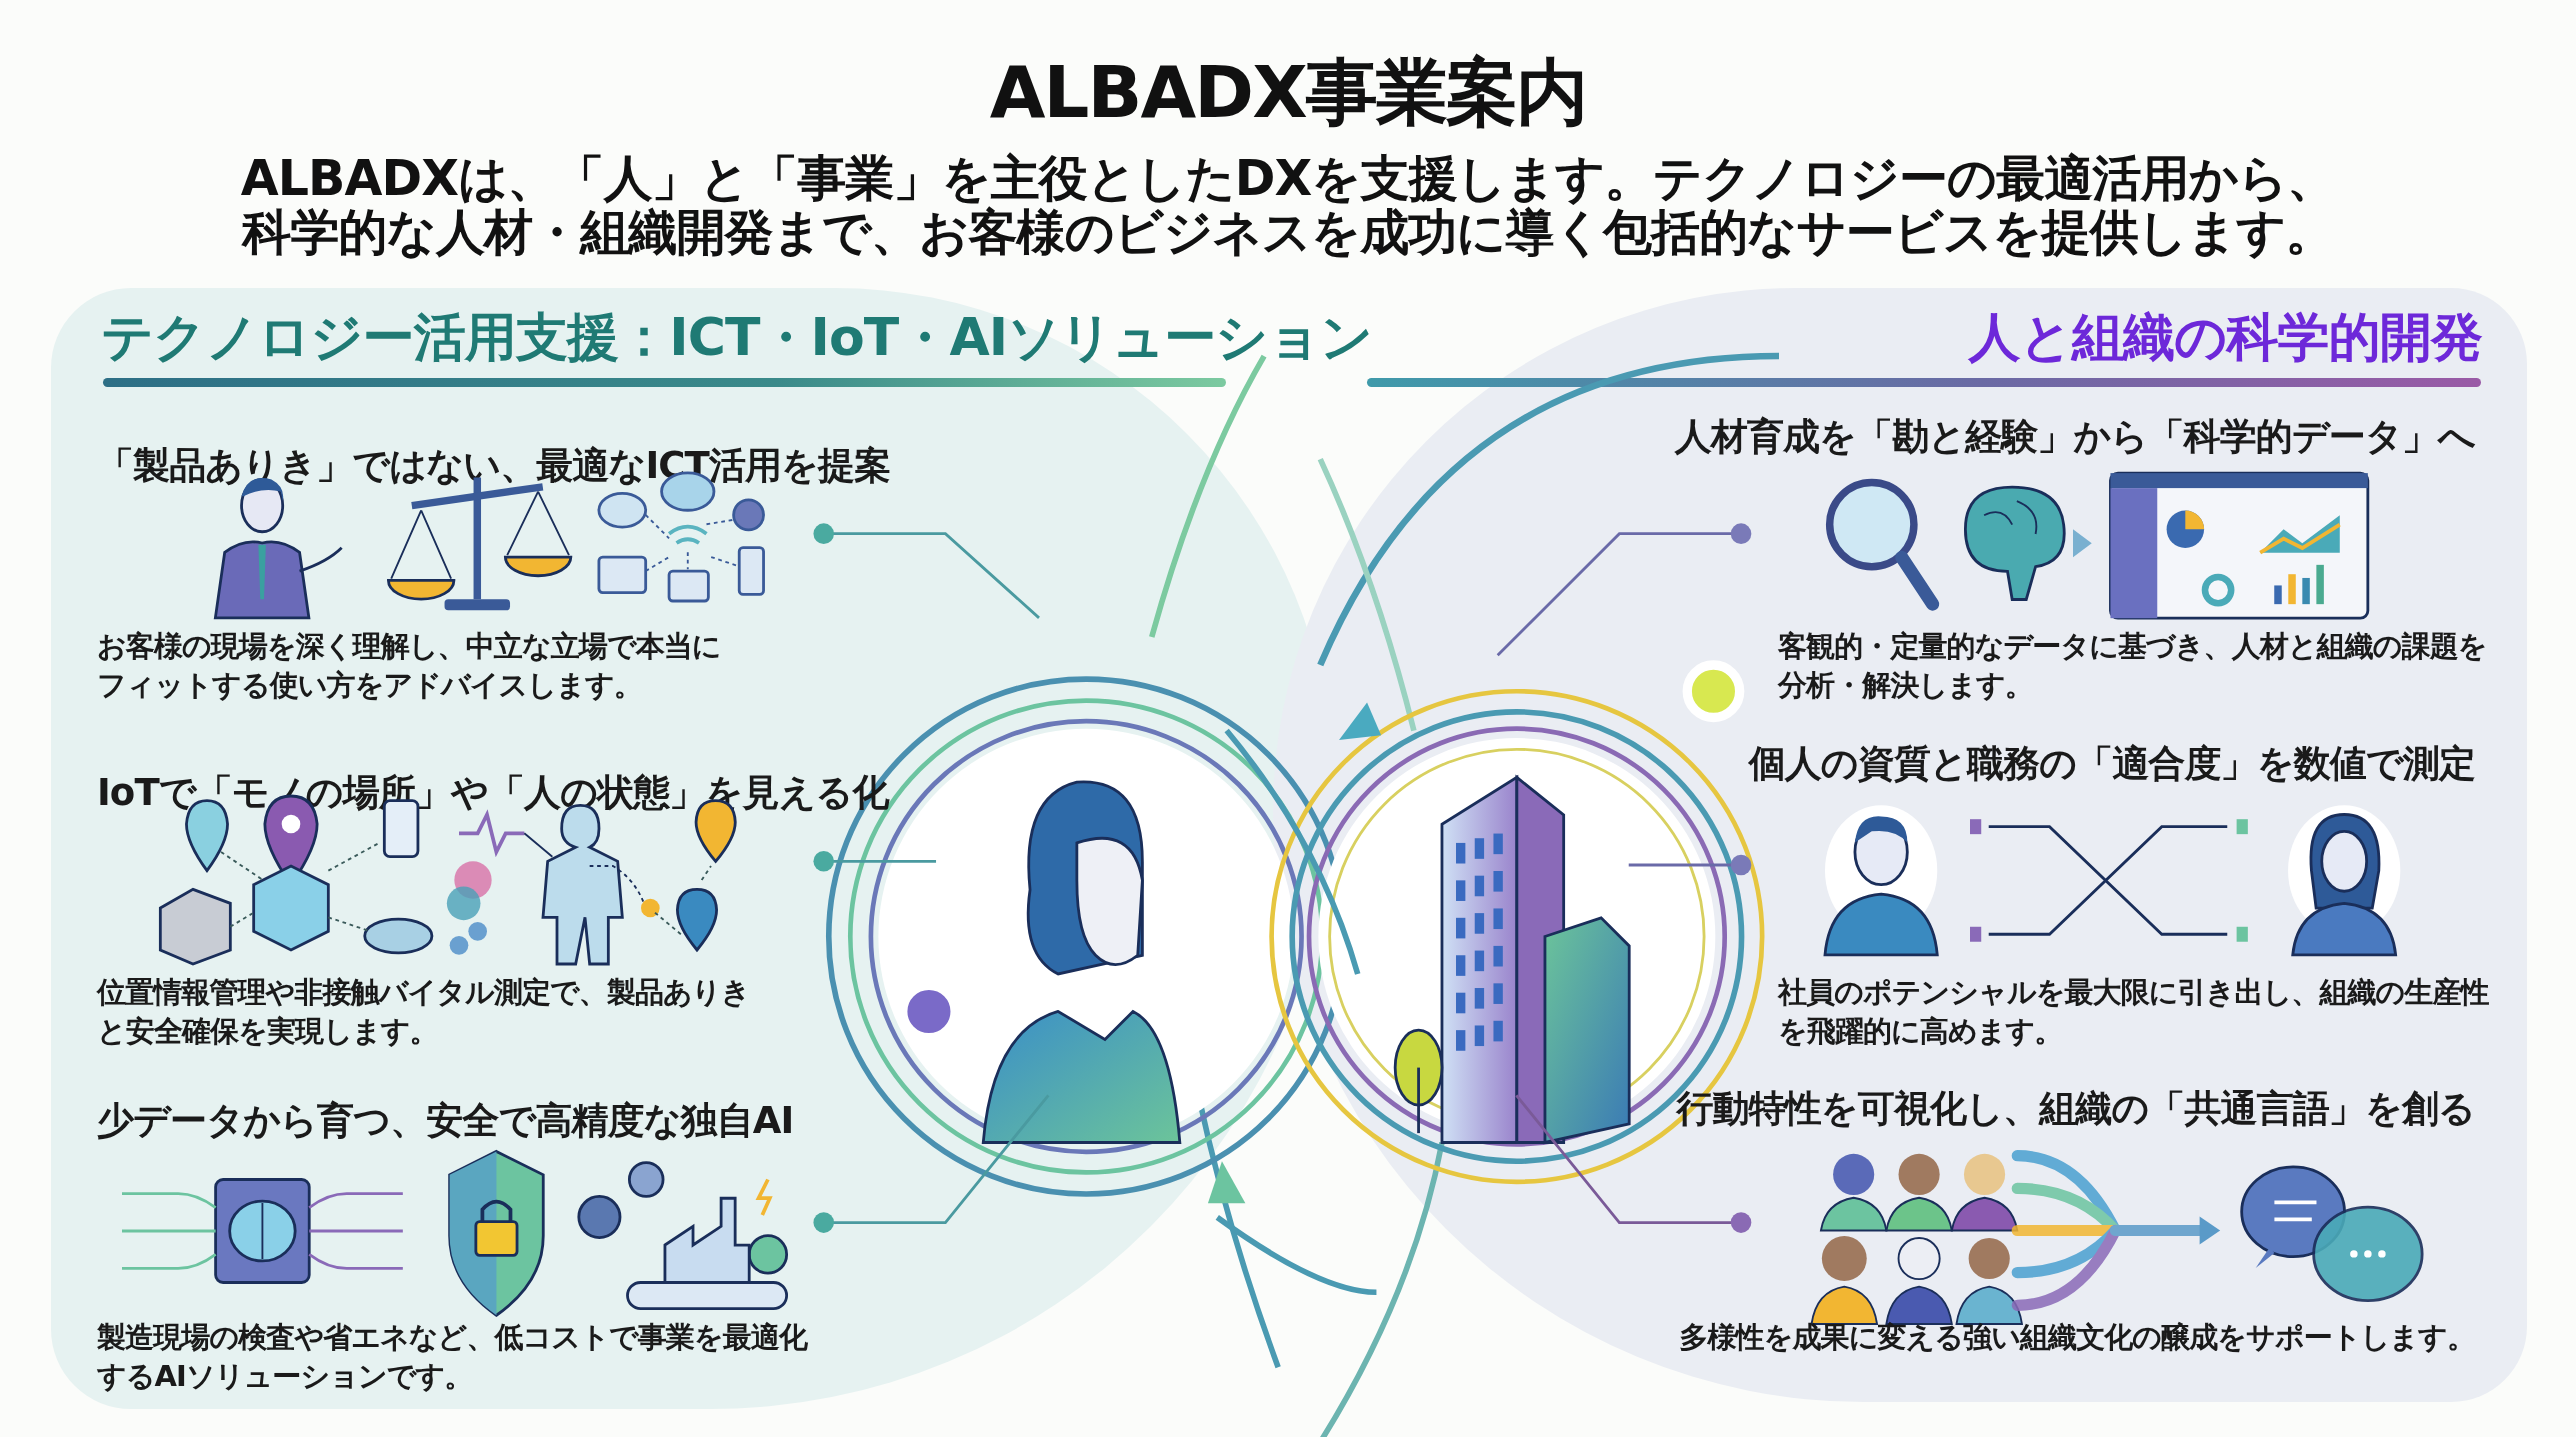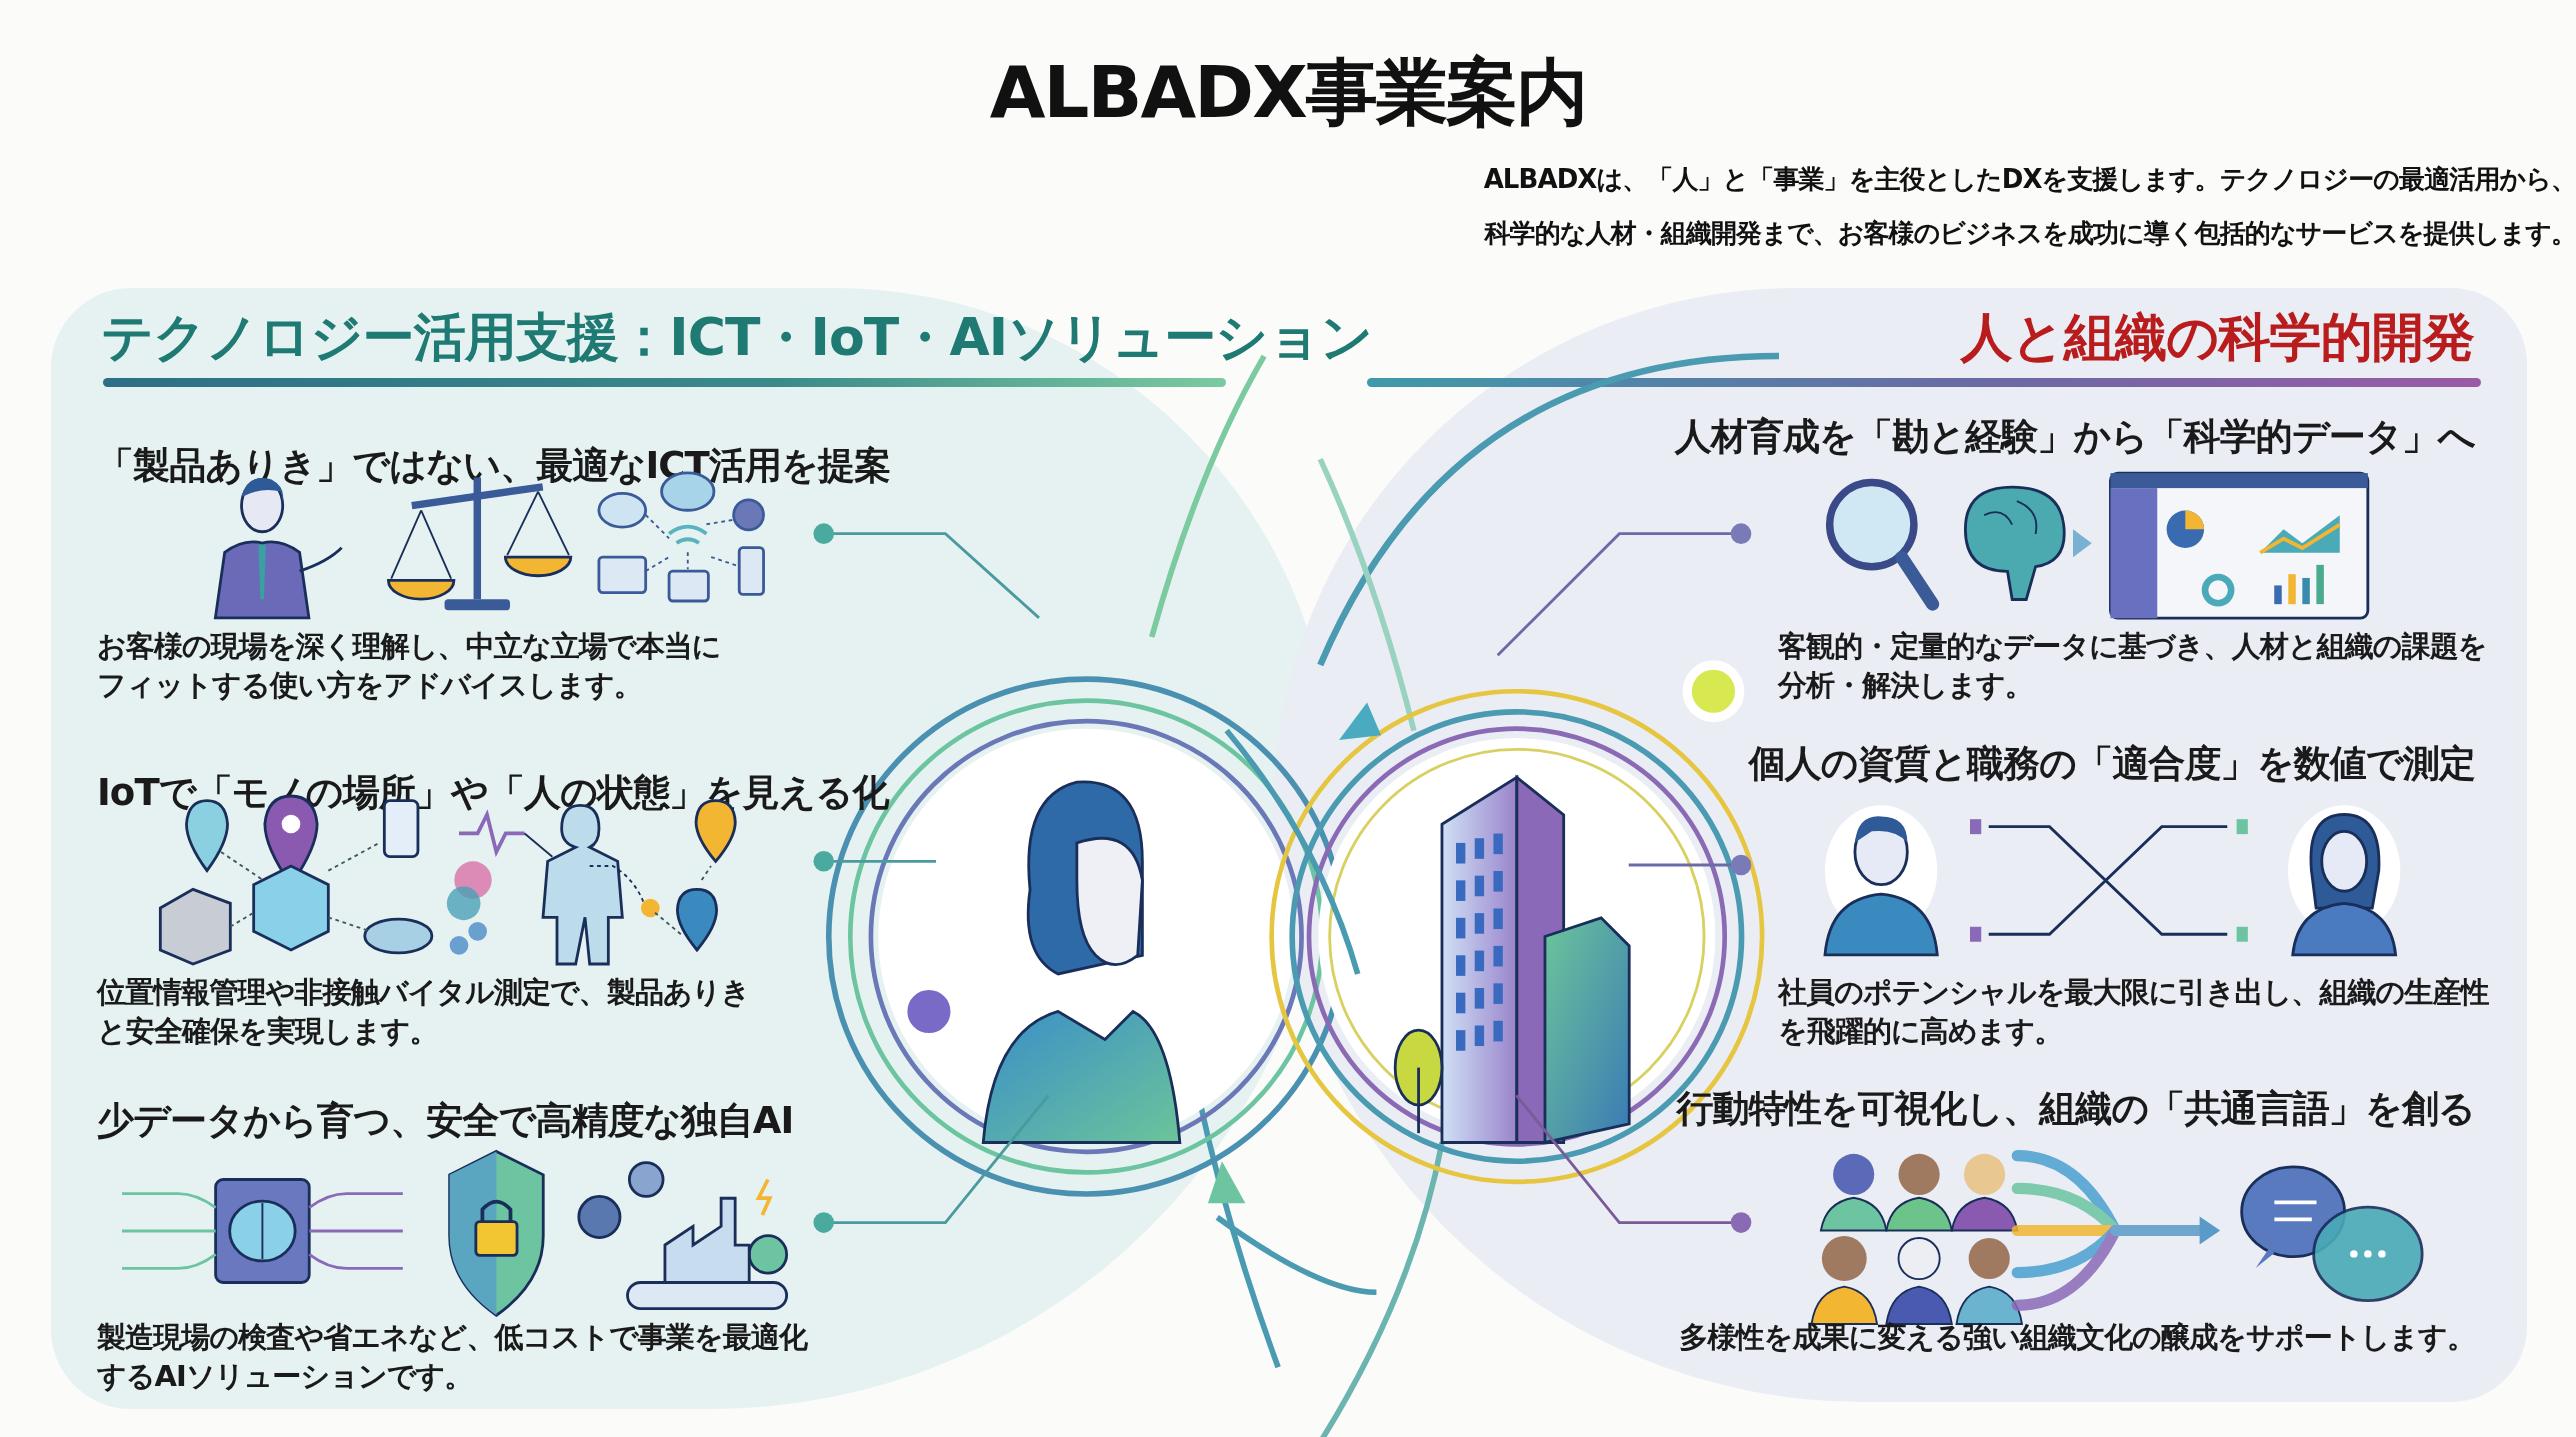--- a/index.html
+++ b/index.html
@@ -7,36 +7,36 @@
     width:2576px; height:1438px; overflow:hidden; position:relative;
     background:#fbfcfa;
     font-family:"DejaVu Sans","Liberation Sans",sans-serif;
     color:#1a1a1a;
   }
   .title {
     position:absolute; left:0; right:0; top:45px; text-align:center;
     font-size:72px; font-weight:bold; letter-spacing:-1.9px; color:#111;
   }
   .intro {
-    position:absolute; left:0; right:0; top:152px; text-align:right;
-    font-size:26px; font-weight:bold; line-height:54px; color:#111; letter-spacing:-0.9px;
+    position:absolute; left:0; right:0; top:152px; text-align:center;
+    font-size:49px; font-weight:bold; line-height:54px; color:#111; letter-spacing:-0.9px;
   }
   .panel-left-bg-blob {
     position:absolute; left:51px; top:288px; width:1282px; height:1121px;
     background:#e6f2f1; border-radius:84px 524px 655px 84px;
   }
   .panel-right-bg-blob {
     position:absolute; left:1273px; top:288px; width:1254px; height:1114px;
     background:#eaedf3; border-radius:580px 84px 84px 655px;
   }
   .section-head {
     position:absolute; font-weight:bold; font-size:52px; letter-spacing:-0.9px;
   }
   .left-head { left:101px; top:303px; color:#1f7a74; }
-  .right-head { right:102px; top:303px; color:#b91c1c; text-align:left; }
+  .right-head { right:94px; top:303px; color:#6d28d9; text-align:left; }
   .left-rule {
     position:absolute; left:103px; top:378px; width:1123px; height:9.4px; border-radius:4.7px;
     background:linear-gradient(90deg,#2d6f86 0%,#3a8a8a 60%,#7ccaa0 100%);
   }
   .right-rule {
     position:absolute; left:1367px; top:378px; width:1114px; height:9.4px; border-radius:4.7px;
     background:linear-gradient(90deg,#3f9aaa 0%,#6a6aa4 55%,#9a5aa6 100%);
   }
   .item-head {
     position:absolute; font-weight:bold; font-size:37px; letter-spacing:-0.9px; color:#1a1a1a; white-space:nowrap;

